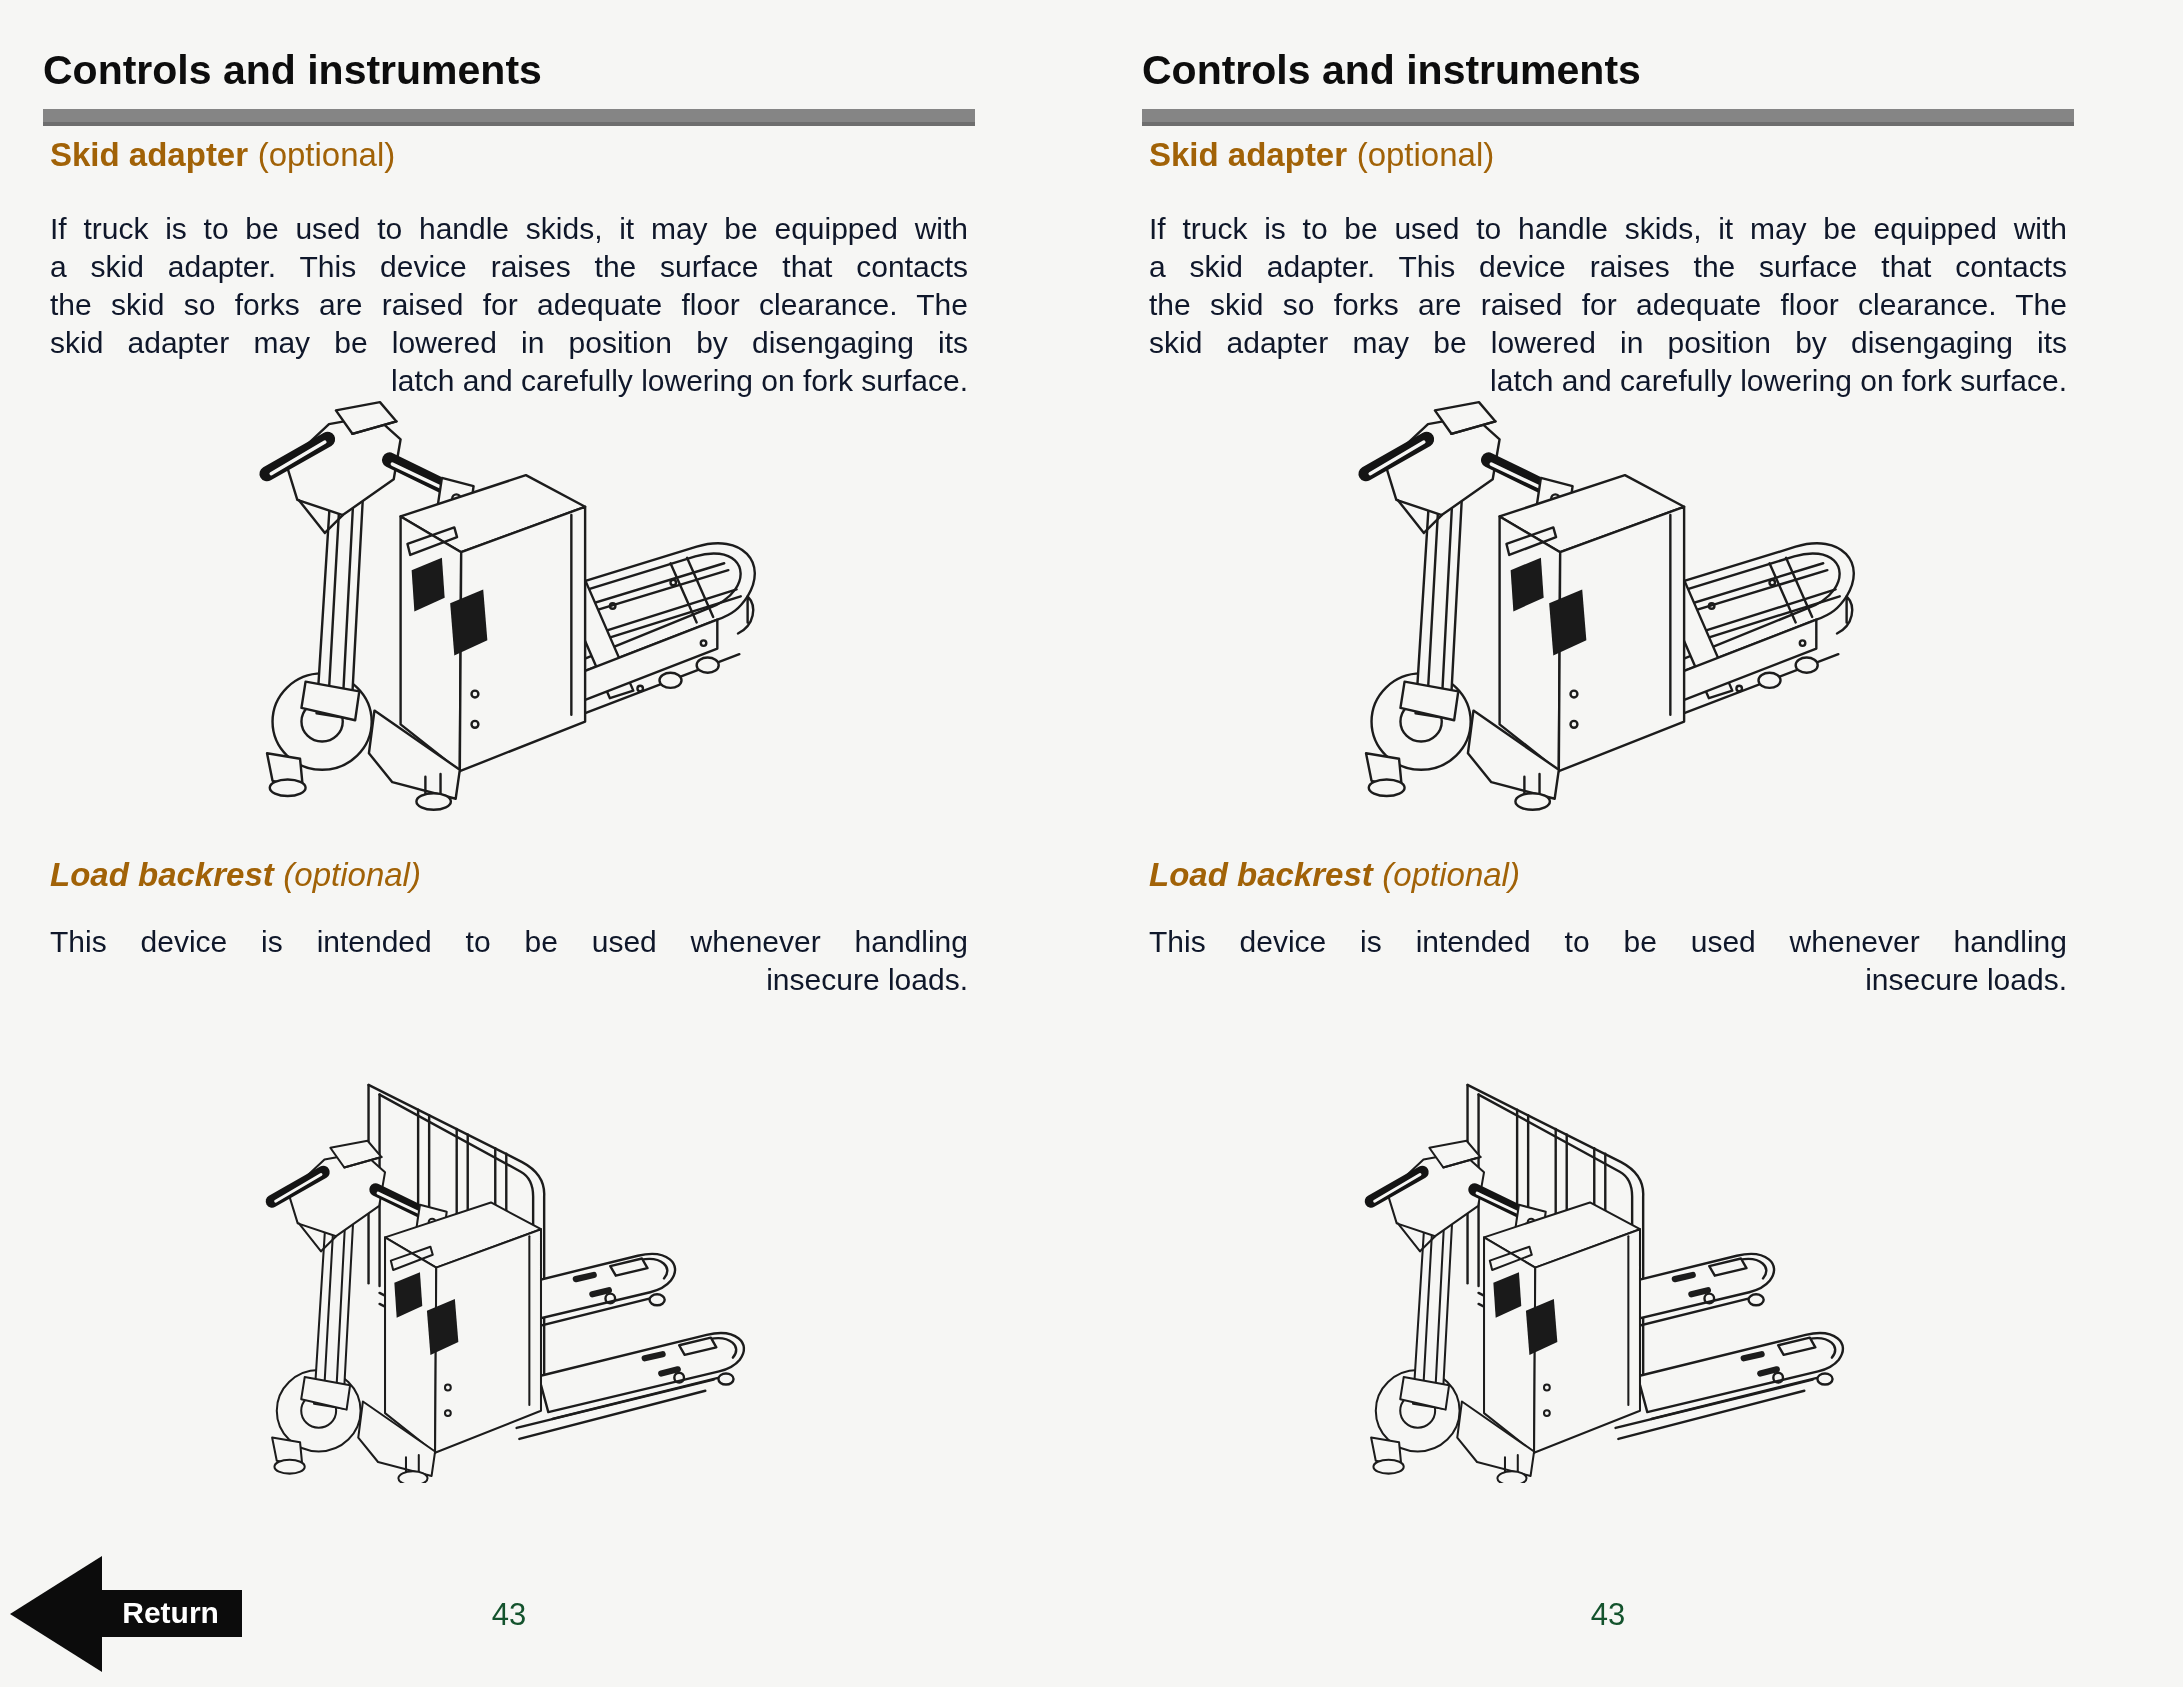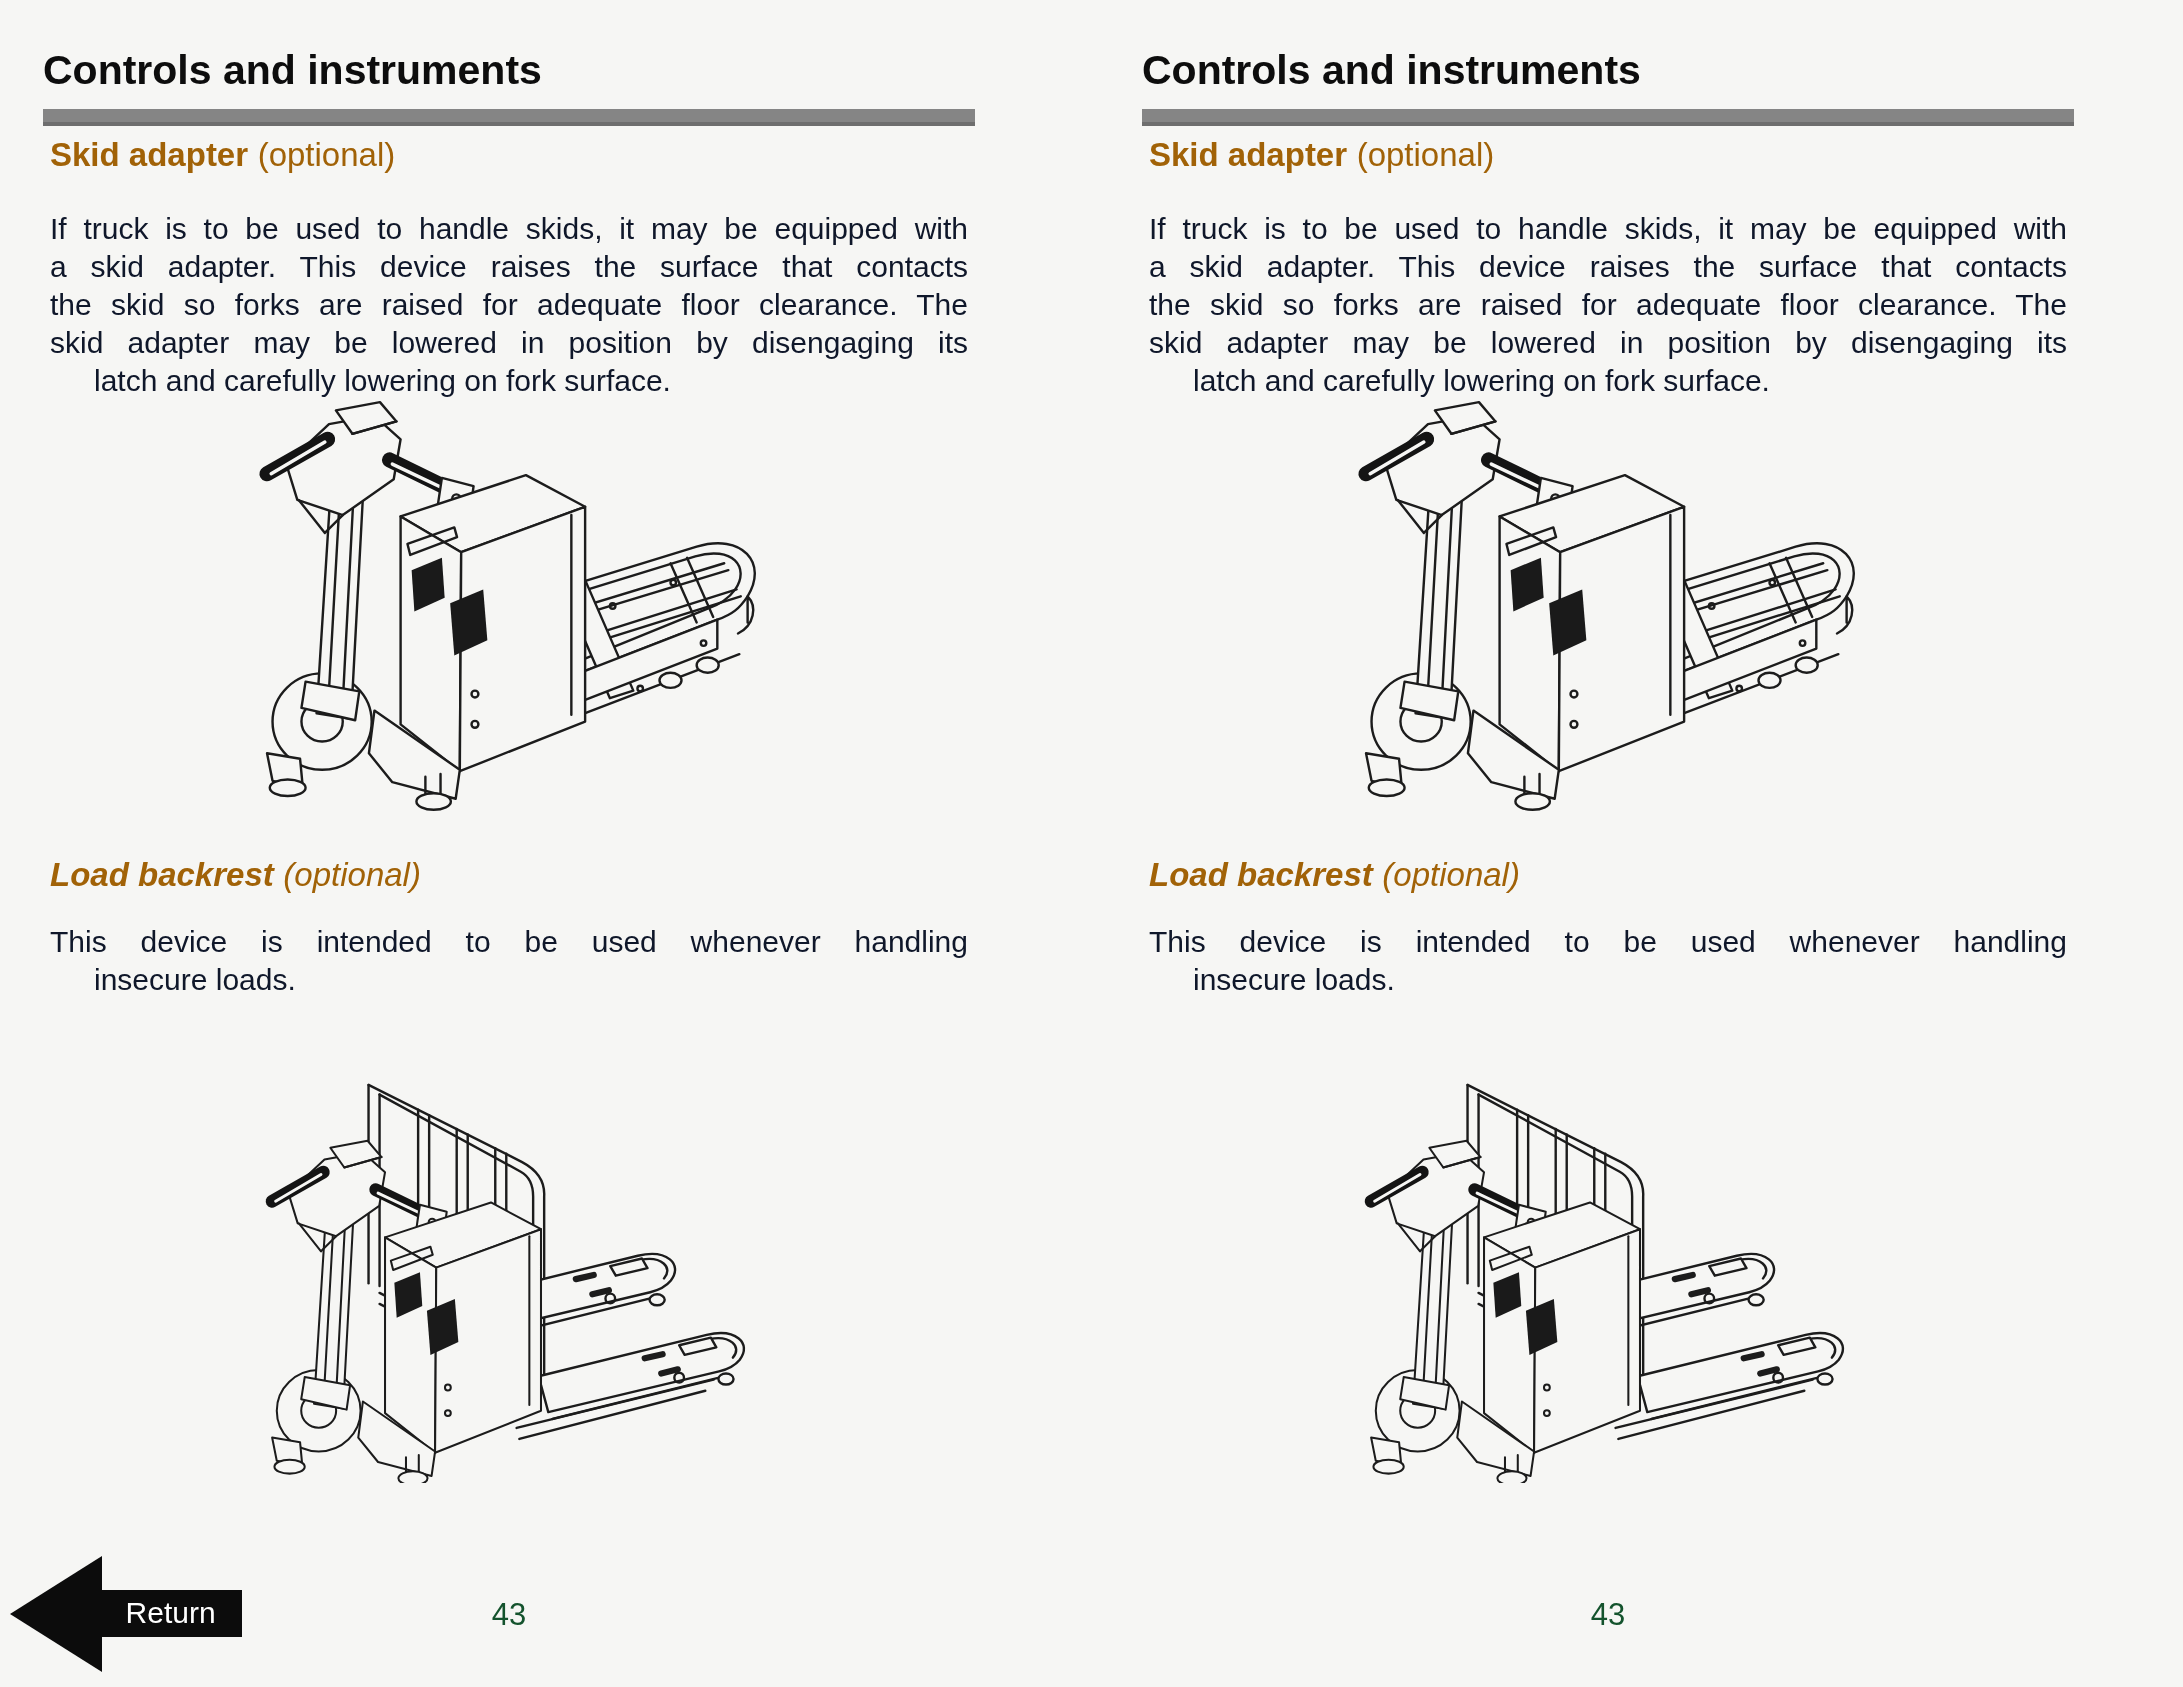--- a/index.html
+++ b/index.html
@@ -33,21 +33,21 @@
   .heading-1{top:135px;}
   .heading-2{top:855px;font-style:italic;}
 
   .body-par{
     position:absolute;left:50px;width:918px;
     font-size:30px;line-height:38px;color:#0f172a;
   }
   .par-1{top:210px;}
   .par-2{top:923px;}
   .jline{text-align:justify;text-align-last:justify;}
-  .lline{text-align:left;margin-left:44px;}
+  .lline{text-align:right;}
 
   .figure-wrap{position:absolute;}
   .fig-skid{left:227px;top:398px;}
   .fig-backrest{left:227px;top:1056px;}
 
   .page-number{
     position:absolute;left:50px;top:1597px;width:918px;
     text-align:center;font-size:31px;color:#14532d;
   }
 
@@ -57,21 +57,21 @@
   }
   .return-tri{
     position:absolute;left:0;top:0;width:0;height:0;
     border-top:58px solid transparent;
     border-bottom:58px solid transparent;
     border-right:92px solid #0c0c0c;
   }
   .return-rect{
     position:absolute;left:90px;top:34px;width:142px;height:47px;
     background:#0c0c0c;color:#ffffff;
-    font-size:30px;font-weight:normal;line-height:45px;text-align:center;
+    font-size:30px;font-weight:bold;line-height:45px;text-align:center;
   }
   svg.sprite{position:absolute;width:0;height:0;}
 </style>
 </head>
 <body>
 
 <svg class="sprite" aria-hidden="true">
   <defs>
     <g id="truck" fill="none" stroke="#1c1c1c" stroke-width="3.5" stroke-linejoin="round" stroke-linecap="round">
 

